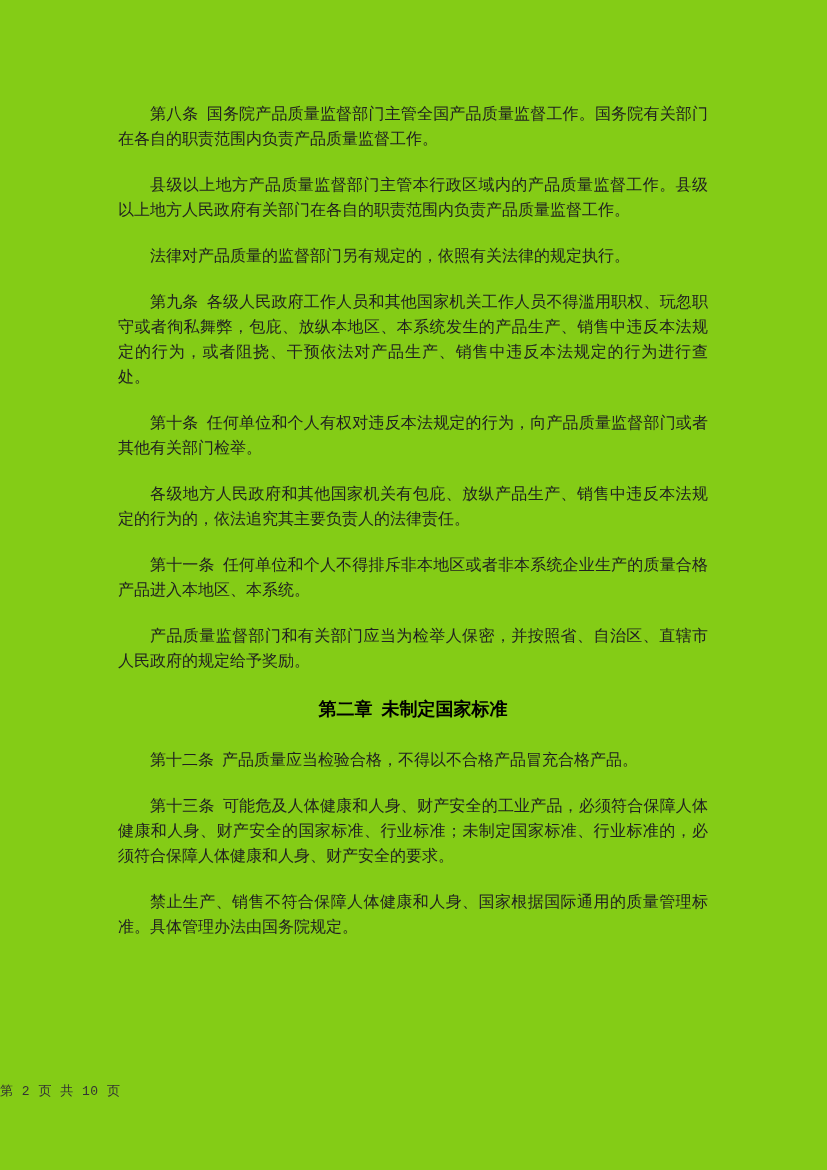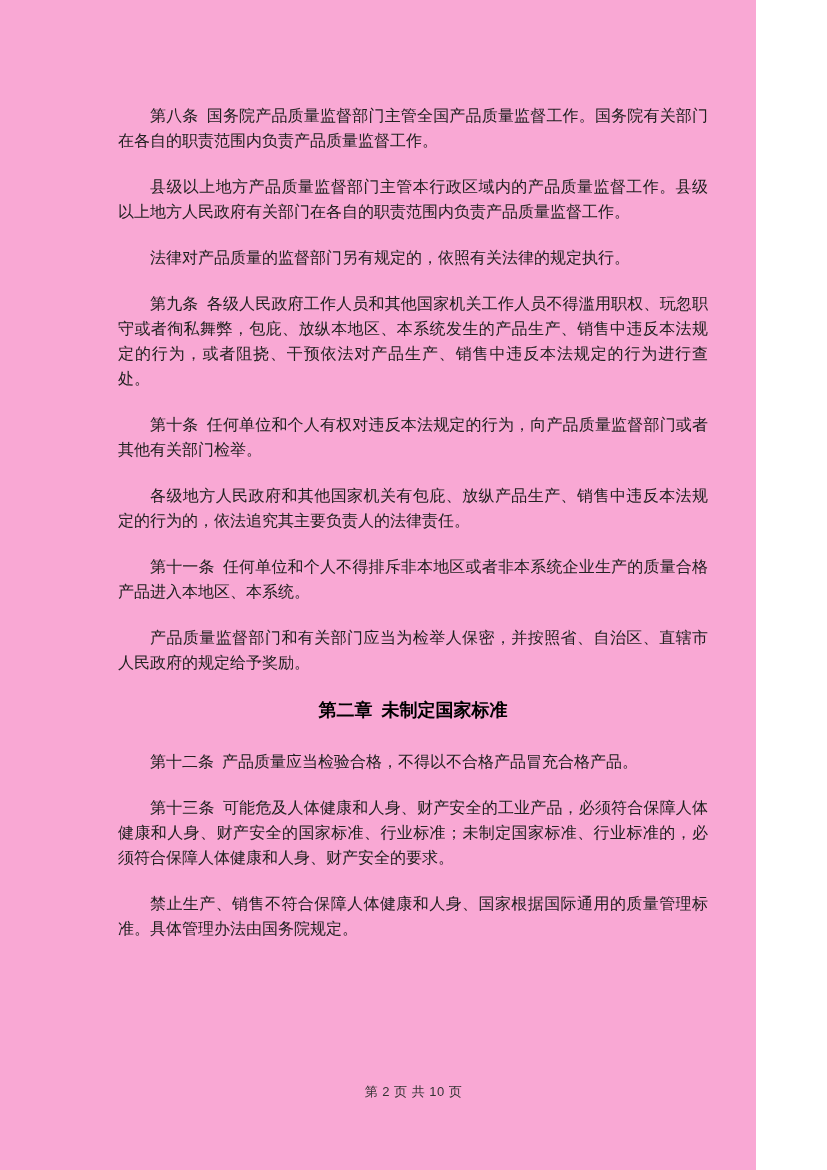--- a/index.html
+++ b/index.html
@@ -2,25 +2,25 @@
 <html><head>
 <meta charset="utf-8">
 <style>
   html, body {
     margin: 0;
     padding: 0;
     background: #ffffff;
   }
   .page {
     position: relative;
-    width: 756px;
+    width: 827px;
     height: 1170px;
-    background: #f9a8d4;
+    background: #84cc16;
     overflow: hidden;
-    font-family: Liberation Sans, sans-serif;
+    font-family: Liberation Mono, monospace;
     color: #212121;
   }
   .page-body {
     position: absolute;
     left: 118px;
     top: 103px;
     width: 590px;
     font-size: 16px;
     line-height: 25px;
   }
@@ -39,21 +39,20 @@
     font-weight: 700;
     text-align: center;
     text-indent: 0;
     color: #000000;
   }
   .page-footer {
     position: absolute;
     top: 1083px;
     left: 0;
     width: 827px;
-    text-align: center;
     font-size: 13px;
     line-height: 18px;
     letter-spacing: 0.5px;
     color: #333333;
   }
 </style>
 </head>
 <body>
 
 <div class="page">

